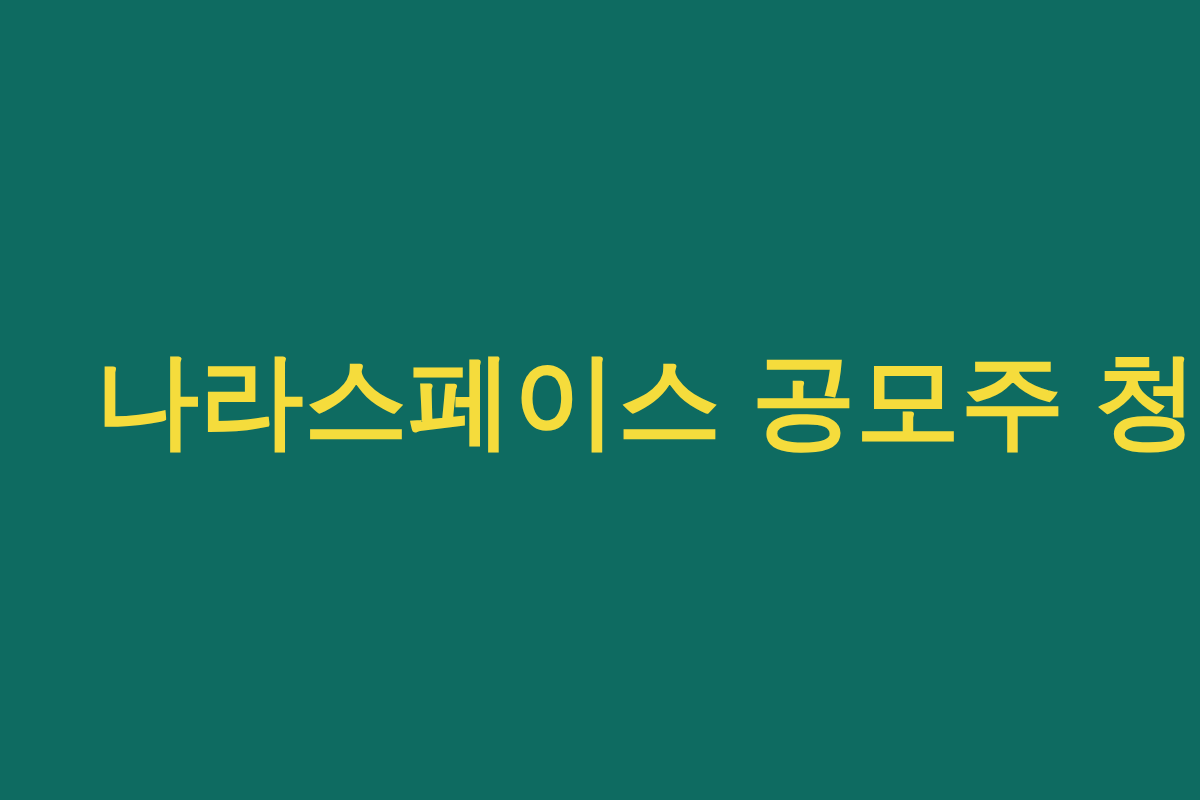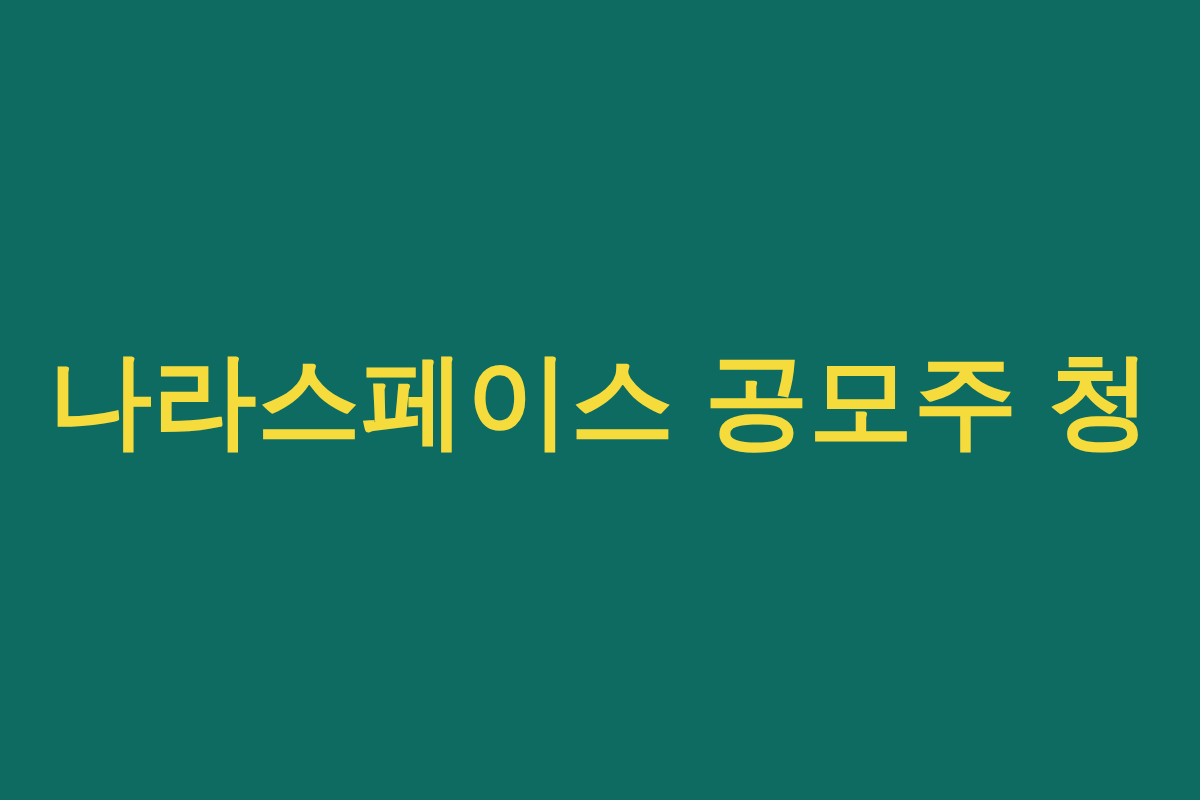--- a/index.html
+++ b/index.html
@@ -26,21 +26,20 @@
     overflow: hidden;
   }
 
   #headline-block {
     width: 1010px;
     margin: 0;
     padding: 0;
     text-align: center;
     display: flex;
     flex-direction: column;
-    align-items: center;
     justify-content: center;
     gap: 0;
   }
 
   .headline-line {
     display: block;
     font-size: 104px;
     line-height: 135px;
     font-weight: 700;
     letter-spacing: 0.5px;

